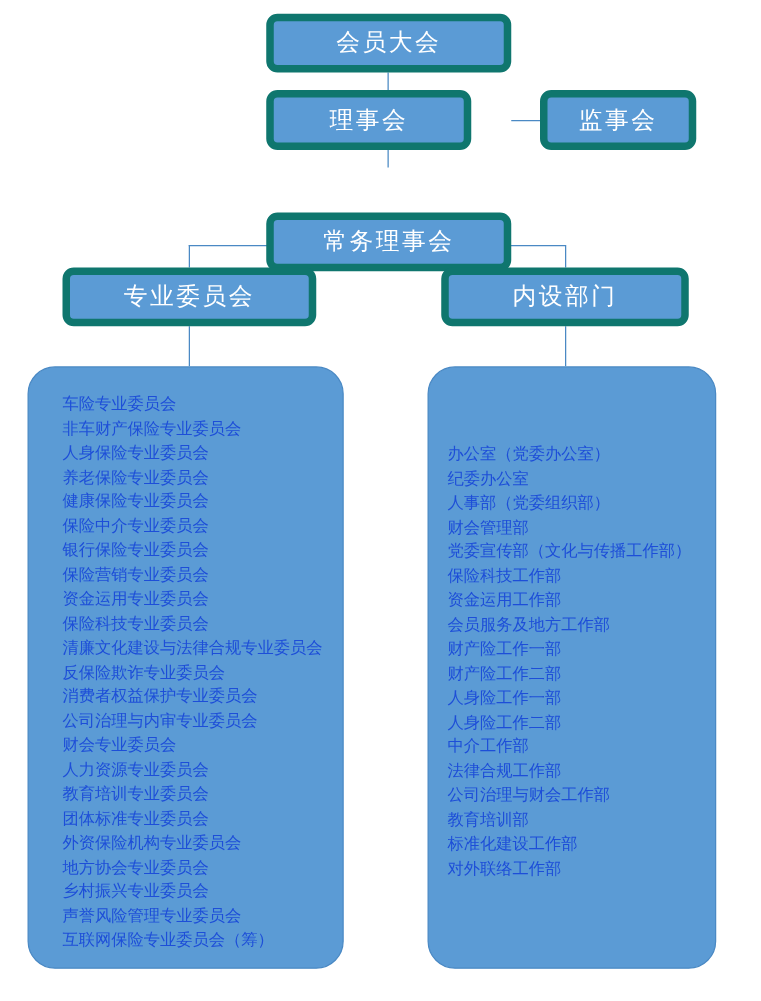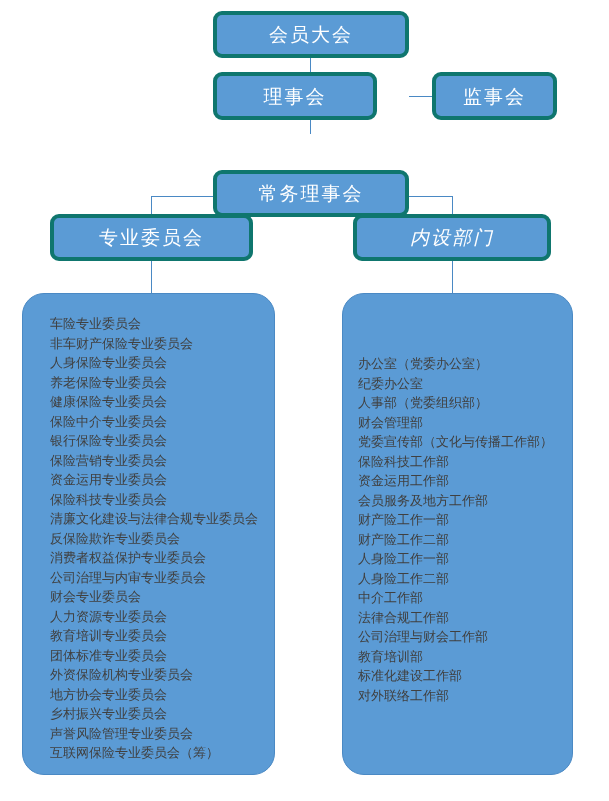--- a/index.html
+++ b/index.html
@@ -14,21 +14,21 @@
     position: relative;
     width: 609px;
     height: 801px;
     background: #ffffff;
     overflow: hidden;
   }
   .node-box {
     position: absolute;
     box-sizing: border-box;
     background: #5B9BD5;
-    border: 4px solid #0f766e;
+    border: 6px solid #0f766e;
     border-radius: 9px;
     color: #ffffff;
     display: flex;
     align-items: center;
     justify-content: center;
     font-size: 19px;
     letter-spacing: 2px;
     line-height: 1;
     z-index: 3;
   }
@@ -38,21 +38,21 @@
     background: #5B9BD5;
     border: 1px solid #4A89C4;
     border-radius: 22px;
     z-index: 2;
   }
   .panel-list {
     position: absolute;
     list-style: none;
     margin: 0;
     padding: 0;
-    color: #404040;
+    color: #1d4ed8;
     font-size: 13px;
     line-height: 19.5px;
     z-index: 4;
     white-space: nowrap;
   }
   .panel-list li {
     margin: 0;
     padding: 0;
     height: 19.5px;
   }
@@ -100,21 +100,21 @@
   </div>
 
   <div class="node-box" style="left:213px; top:134px; width:196px; height:47px;margin-top:36px;">
     <span>常务理事会</span>
   </div>
 
   <div class="node-box" style="left:50px; top:214px; width:203px; height:47px;text-align:center;">
     <span>专业委员会</span>
   </div>
 
-  <div class="node-box" style="left:353px; top:214px; width:198px; height:47px;font-style:italic;">
+  <div class="node-box" style="left:353px; top:214px; width:198px; height:47px;">
     <span>内设部门</span>
   </div>
 
   <div class="panel" style="left:22px; top:293px; width:253px; height:482px;"></div>
   <ul class="panel-list" style="left:50px; top:314px; width:230px;">
       <li>车险专业委员会</li>
       <li>非车财产保险专业委员会</li>
       <li>人身保险专业委员会</li>
       <li>养老保险专业委员会</li>
       <li>健康保险专业委员会</li>

